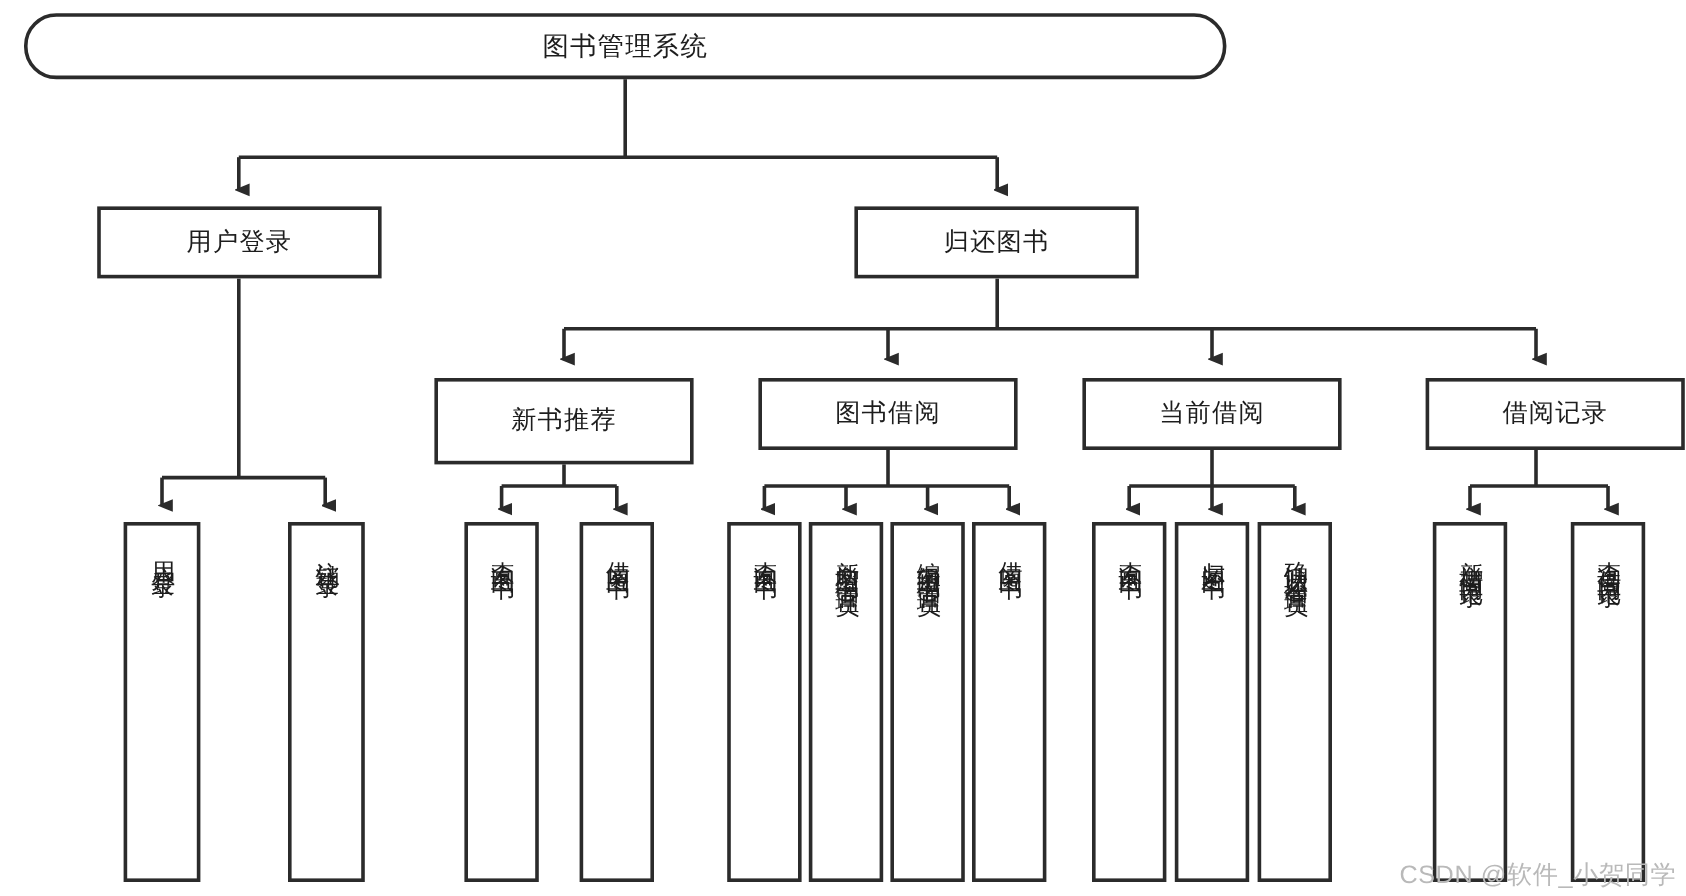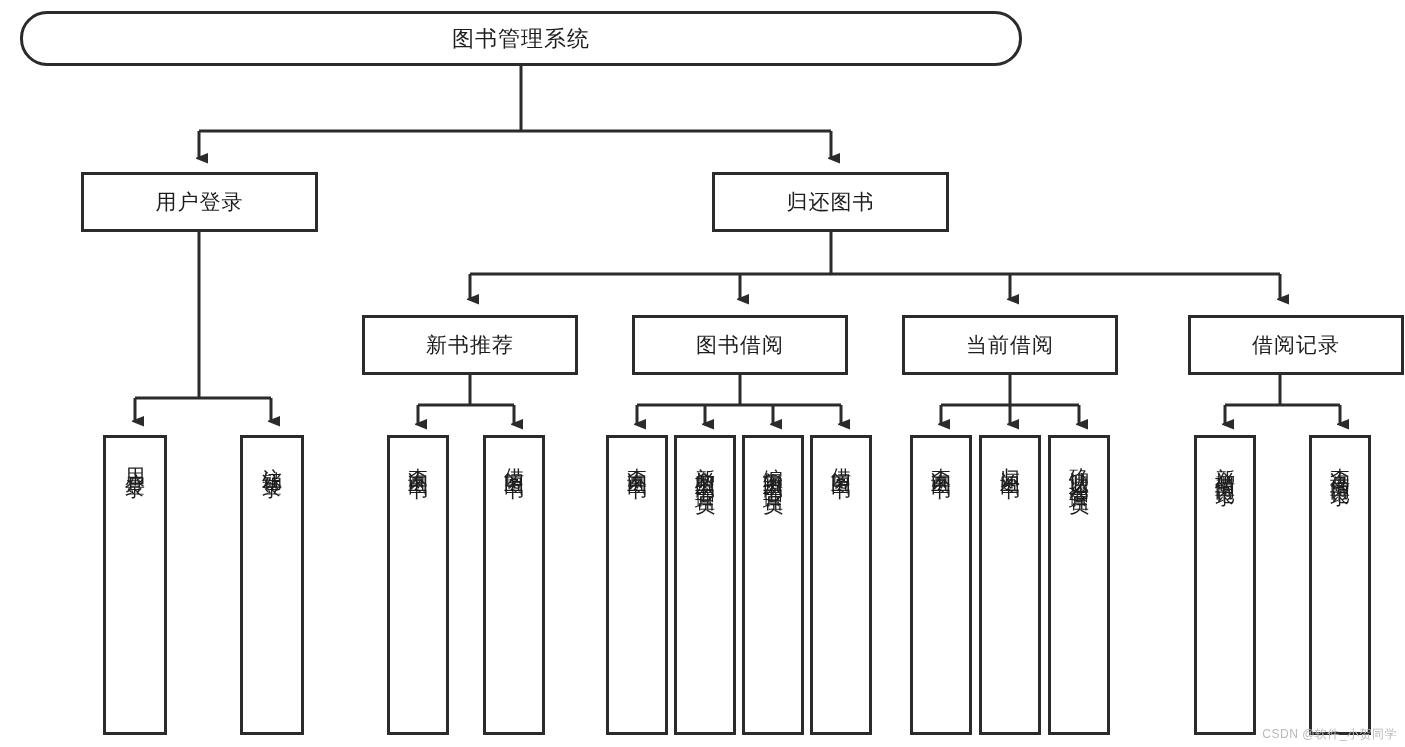--- a/index.html
+++ b/index.html
@@ -59,21 +59,21 @@
     white-space: normal;
     max-height: 272px;
   }
   .node.root .label {
     font-size: 22px;
   }
   #watermark {
     position: absolute;
     right: 8px;
     bottom: 4px;
-    font-size: 12px;
+    font-size: 21px;
     color: #b9b9b9;
     letter-spacing: 0.5px;
     z-index: 5;
     white-space: nowrap;
   }
 </style>
 </head>
 <body>
 
 <div id="canvas">
@@ -132,21 +132,21 @@
     <span class="label">图书管理系统</span>
   </div>
 
   <div class="node" style="left:81px; top:172px; width:237px; height:60px;">
     <span class="label">用户登录</span>
   </div>
   <div class="node" style="left:712px; top:172px; width:237px; height:60px;">
     <span class="label">归还图书</span>
   </div>
 
-  <div class="node" style="left:362px; top:315px; width:216px; height:60px;">
+  <div class="node" style="left:362px; top:315px; width:216px; height:72px;">
     <span class="label">新书推荐</span>
   </div>
   <div class="node" style="left:902px; top:315px; width:216px; height:60px;">
     <span class="label">当前借阅</span>
   </div>
   <div class="node" style="left:632px; top:315px; width:216px; height:60px;">
     <span class="label">图书借阅</span>
   </div>
   <div class="node" style="left:1188px; top:315px; width:216px; height:60px;">
     <span class="label">借阅记录</span>

